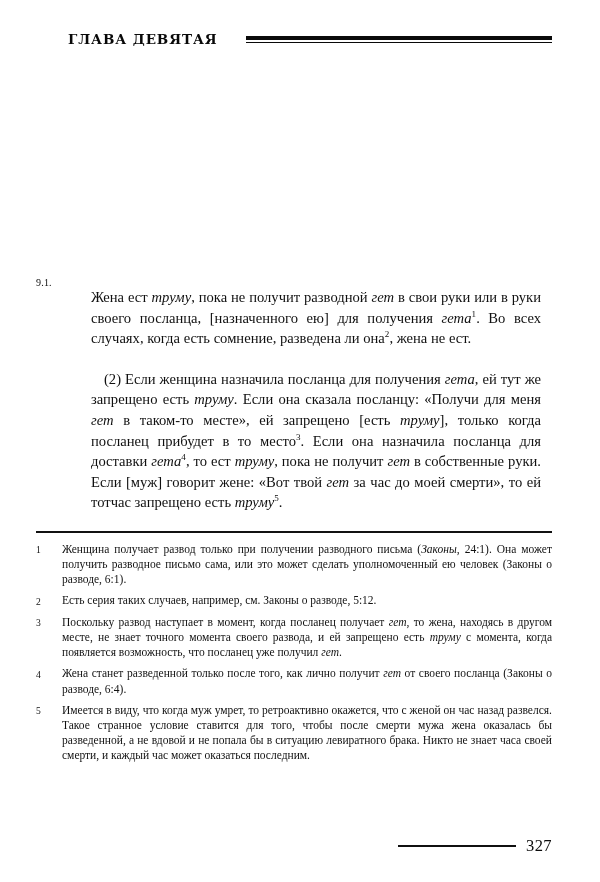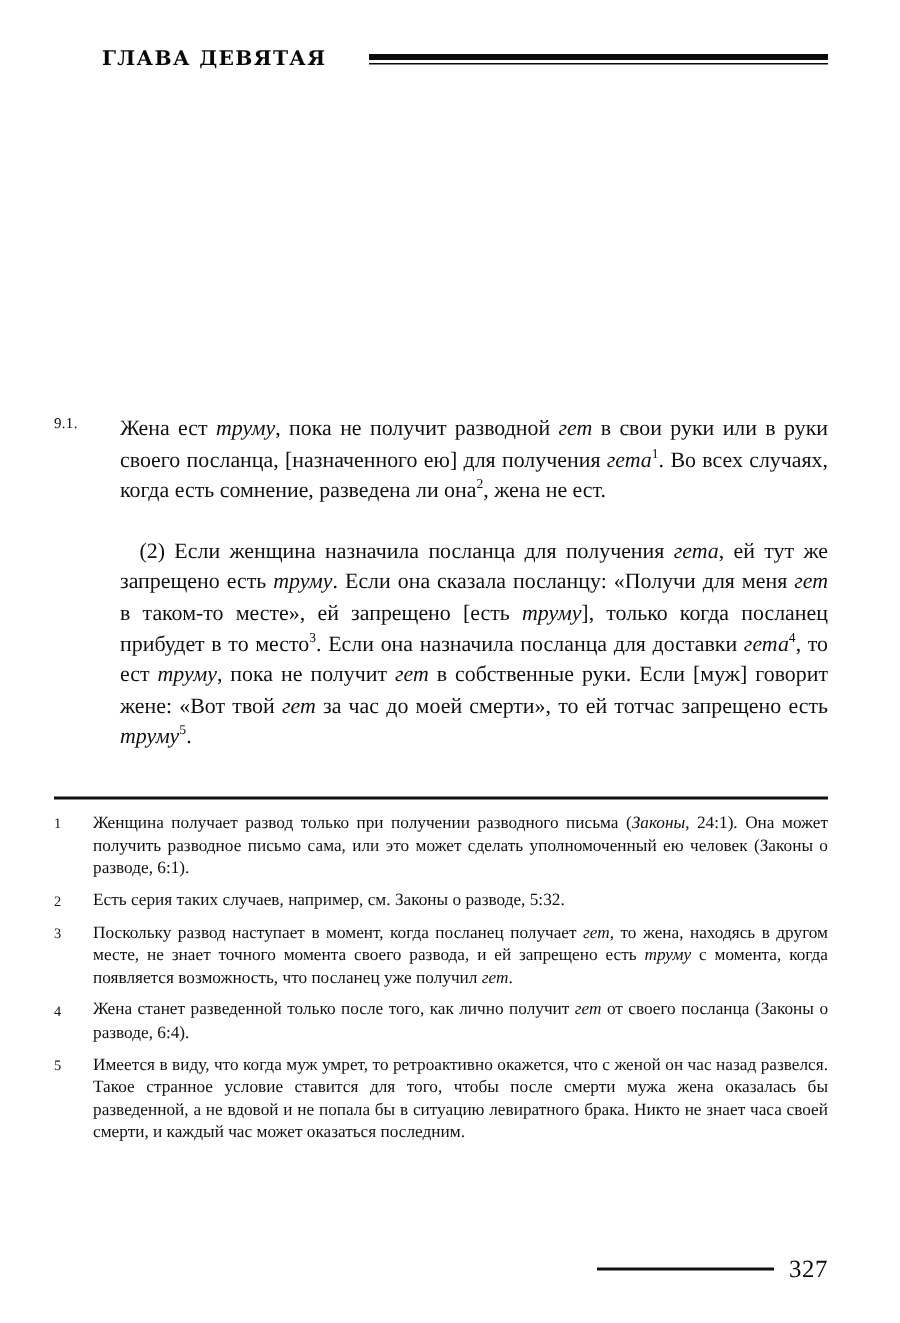--- a/index.html
+++ b/index.html
@@ -77,21 +77,21 @@
     text-align: left;
     padding-top: 1px;
     letter-spacing: 0.2px;
     color: #0d0d0d;
   }
   .halakha-body {
     flex: 1 1 auto;
   }
 
   p.para {
-    margin: 0;
+    margin: 11px;
     font-size: 14.6px;
     line-height: 20.6px;
     text-align: justify;
     text-justify: inter-word;
     hyphens: manual;
     color: #101010;
   }
   p.para.indented {
     margin-top: 20px;
     text-indent: 13px;
@@ -190,21 +190,21 @@
 
   <div class="footnotes">
     <div class="fn-rule"></div>
     <div>
         <div class="fn">
           <div class="fn-num">1</div>
           <div class="fn-text">Женщина получает развод только при получении разводного письма (<i>Законы</i>, 24:1). Она может получить разводное письмо сама, или это может сделать уполномоченный ею человек (Законы о разводе, 6:1).</div>
         </div>
         <div class="fn">
           <div class="fn-num">2</div>
-          <div class="fn-text">Есть серия таких случаев, например, см. Законы о разводе, 5:32.</div>
+          <div class="fn-text">Есть серия таких случаев, например, см. Законы о разводе, 5:12.</div>
         </div>
         <div class="fn">
           <div class="fn-num">3</div>
           <div class="fn-text">Поскольку развод наступает в момент, когда посланец получает <i>гет</i>, то жена, находясь в другом месте, не знает точного момента своего развода, и ей за­прещено есть <i>труму</i> с момента, когда появляется возможность, что посла­нец уже получил <i>гет</i>.</div>
         </div>
         <div class="fn">
           <div class="fn-num">4</div>
           <div class="fn-text">Жена станет разведенной только после того, как лично получит <i>гет</i> от сво­его посланца (Законы о разводе, 6:4).</div>
         </div>
         <div class="fn">

